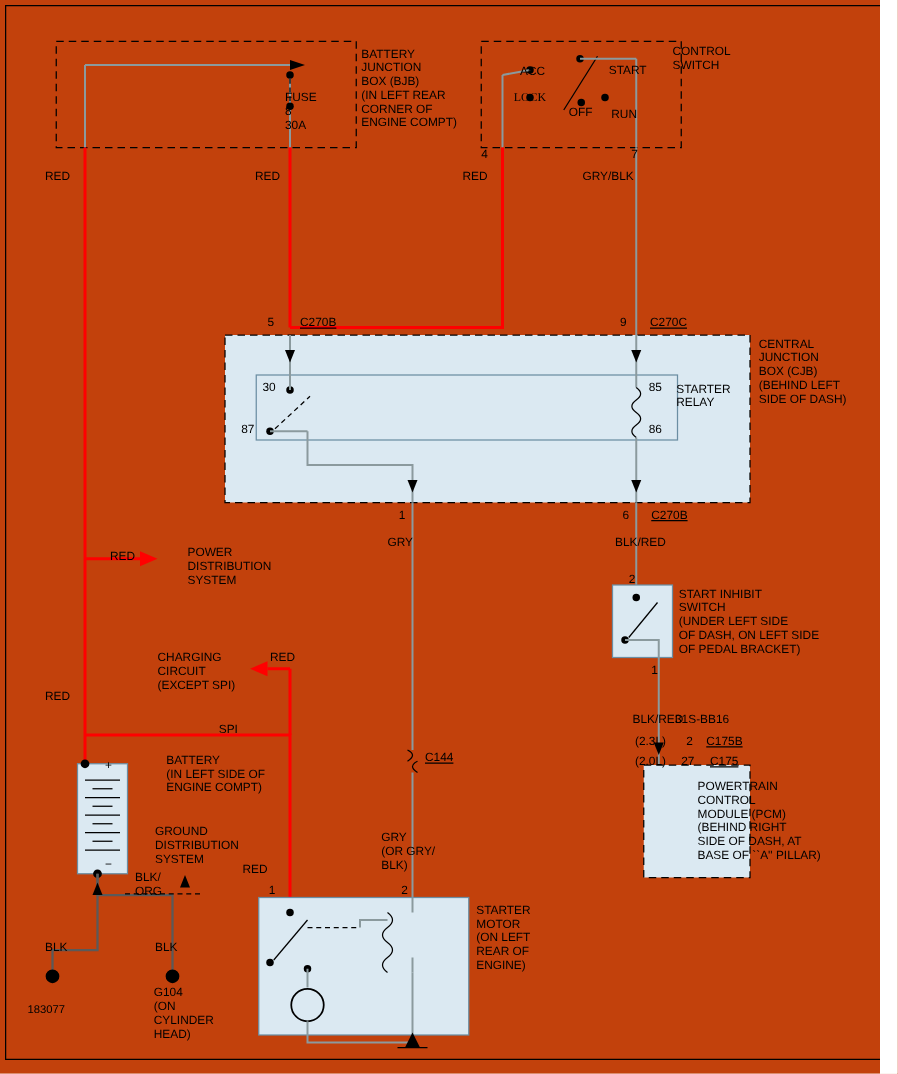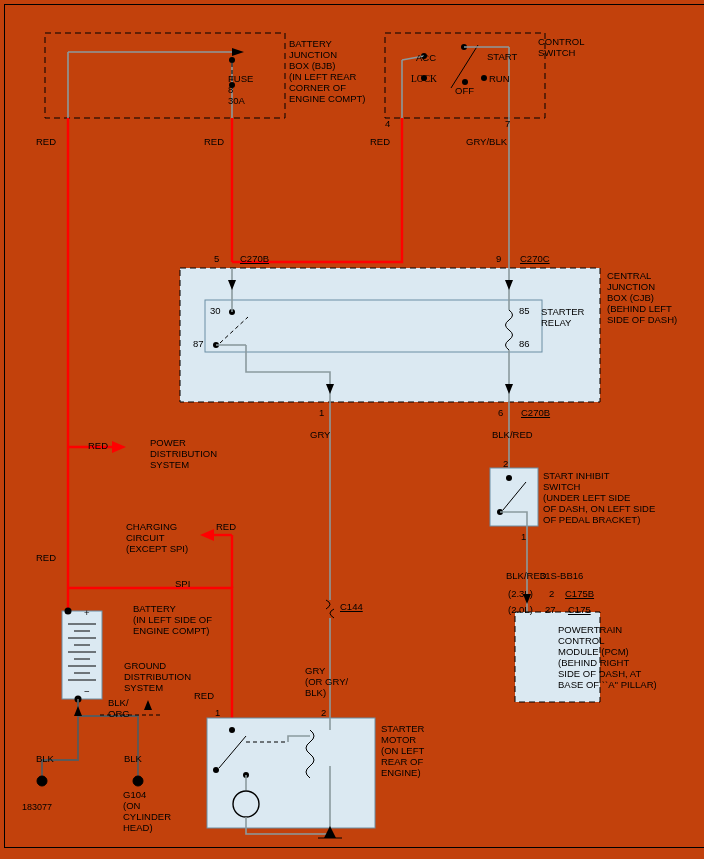--- a/index.html
+++ b/index.html
@@ -151,21 +151,21 @@
 ENGINE COMPT)</div>
   <div class="lbl" style="left:228px;top:57px;margin-top:16px;">FUSE
 8
 30A</div>
   <div class="lbl" style="left:538px;top:36px;">CONTROL
 SWITCH</div>
 
   <div class="lbl" style="left:416px;top:52px;">ACC</div>
   <div class="lbl" style="left:411px;top:74px;font-family:Liberation Serif, serif;">LOCK</div>
   <div class="lbl" style="left:455px;top:85px;">OFF</div>
-  <div class="lbl" style="left:489px;top:73px;">RUN</div>
+  <div class="lbl" style="left:489px;top:86px;">RUN</div>
   <div class="lbl" style="left:487px;top:51px;">START</div>
 
   <div class="lbl" style="left:385px;top:118px;">4</div>
   <div class="lbl" style="left:505px;top:118px;">7</div>
 
   <div class="lbl" style="left:36px;top:136px;">RED</div>
   <div class="lbl" style="left:204px;top:136px;">RED</div>
   <div class="lbl" style="left:370px;top:136px;">RED</div>
   <div class="lbl" style="left:466px;top:136px;">GRY/BLK</div>
 

